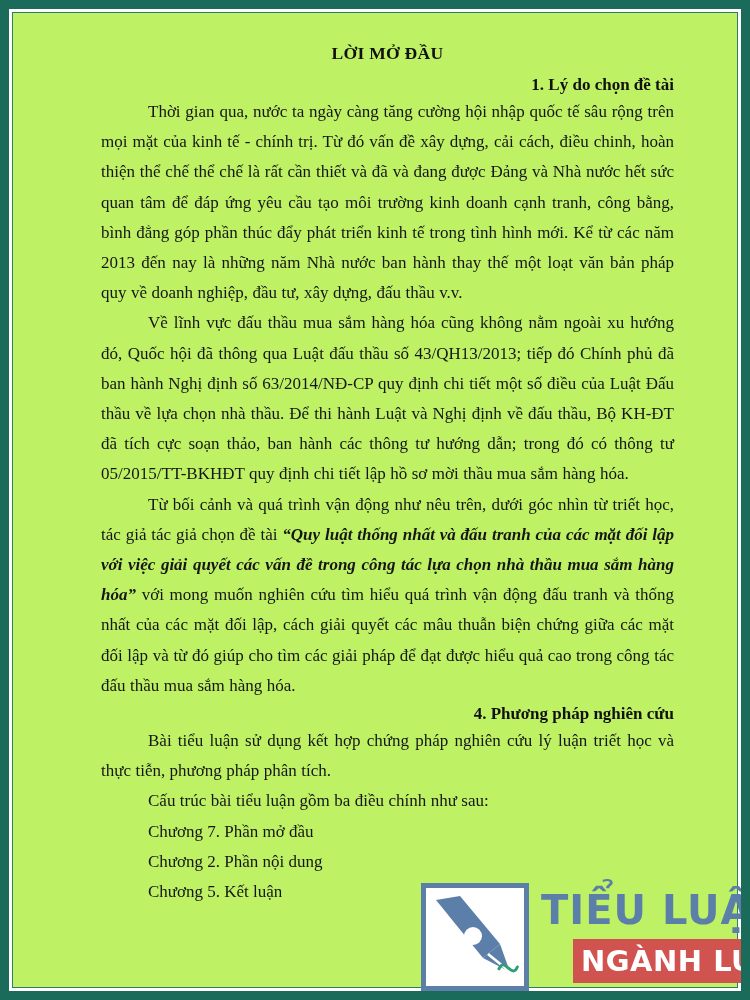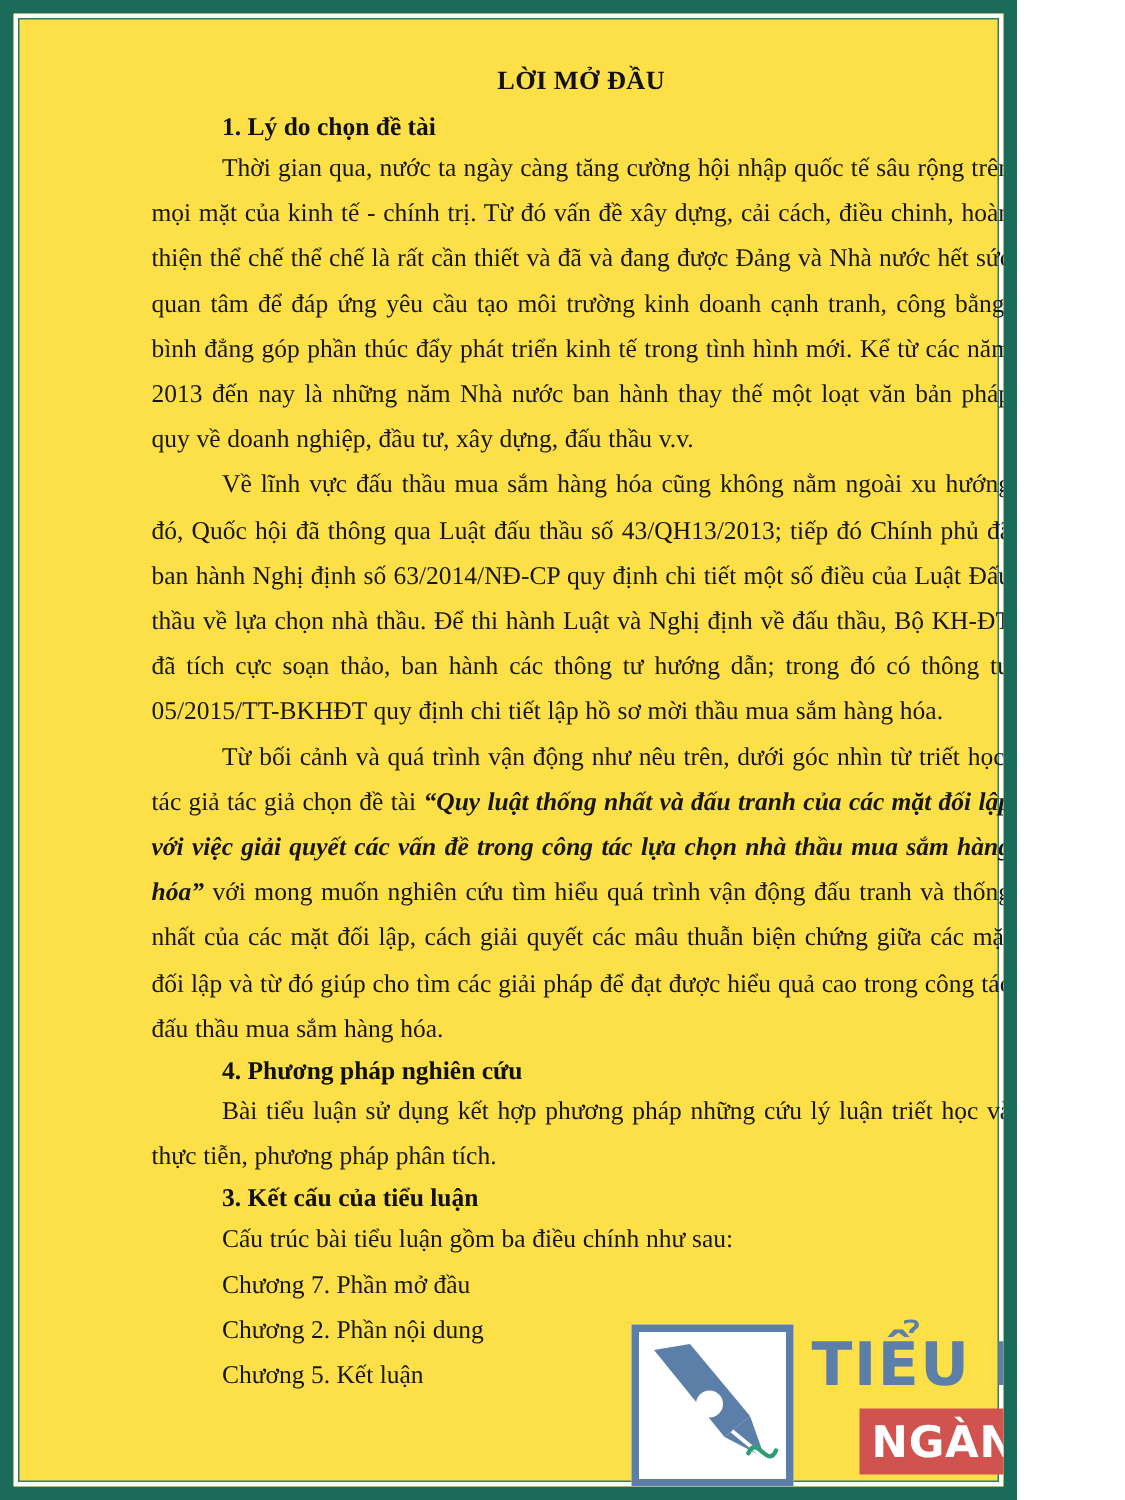--- a/index.html
+++ b/index.html
@@ -9,24 +9,24 @@
   }
   body {
     width: 750px;
     height: 1000px;
     overflow: hidden;
     font-family: "Liberation Serif", "DejaVu Serif", serif;
   }
 
   #page {
     position: relative;
-    width: 678px;
+    width: 750px;
     height: 1000px;
     box-sizing: border-box;
-    background: #fde047;
+    background: #bef264;
     border: 9px solid #1a6b5a;
     overflow: hidden;
     text-decoration: underline;
   }
   #page-inner {
     position: absolute;
     inset: 0;
     border: 3px solid #ffffff;
     box-sizing: border-box;
   }
@@ -53,20 +53,21 @@
     color: #111111;
     margin: 0 0 11px 0;
   }
 
   .heading {
     font-weight: bold;
     font-size: 17px;
     color: #111111;
     margin: 0 0 2px 0;
     padding-left: 47px;
+    text-align: right;
   }
   .heading.tight { margin-top: 3px; }
 
   p.para {
     margin: 0;
     font-size: 17px;
     line-height: 30.2px;
     color: #161616;
     text-align: justify;
     text-indent: 47px;
@@ -155,23 +156,22 @@
     <div class="heading">1. Lý do chọn đề tài</div>
 
     <p class="para">Thời gian qua, nước ta ngày càng tăng cường hội nhập quốc tế sâu rộng trên mọi mặt của kinh tế - chính trị. Từ đó vấn đề xây dựng, cải cách, điều chinh, hoàn thiện thể chế thể chế là rất cần thiết và đã và đang được Đảng và Nhà nước hết sức quan tâm để đáp ứng yêu cầu tạo môi trường kinh doanh cạnh tranh, công bằng, bình đẳng góp phần thúc đẩy phát triển kinh tế trong tình hình mới. Kể từ các năm 2013 đến nay là những năm Nhà nước ban hành thay thế một loạt văn bản pháp quy về doanh nghiệp, đầu tư, xây dựng, đấu thầu v.v.</p>
 
     <p class="para">Về lĩnh vực đấu thầu mua sắm hàng hóa cũng không nằm ngoài xu hướng đó, Quốc hội đã thông qua Luật đấu thầu số 43/QH13/2013; tiếp đó Chính phủ đã ban hành Nghị định số 63/2014/NĐ-CP quy định chi tiết một số điều của Luật Đấu thầu về lựa chọn nhà thầu. Để thi hành Luật và Nghị định về đấu thầu, Bộ KH-ĐT đã tích cực soạn thảo, ban hành các thông tư hướng dẫn; trong đó có thông tư 05/2015/TT-BKHĐT quy định chi tiết lập hồ sơ mời thầu mua sắm hàng hóa.</p>
 
     <p class="para"><span>Từ bối cảnh và quá trình vận động như nêu trên, dưới góc nhìn từ triết học, tác giả tác giả chọn đề tài </span><span class="quoted">“</span><span class="quoted">Quy luật thống nhất và đấu tranh của các mặt đối lập với việc giải quyết các vấn đề trong công tác lựa chọn nhà thầu mua sắm hàng hóa</span><span class="quoted">”</span><span> với mong muốn nghiên cứu tìm hiểu quá trình vận động đấu tranh và thống nhất của các mặt đối lập, cách giải quyết các mâu thuẫn biện chứng giữa các mặt đối lập và từ đó giúp cho tìm các giải pháp để đạt được hiểu quả cao trong công tác đấu thầu mua sắm hàng hóa.</span></p>
 
     <div class="heading tight">4. Phương pháp nghiên cứu</div>
 
-    <p class="para">Bài tiểu luận sử dụng kết hợp phương pháp những cứu lý luận triết học và thực tiễn, phương pháp phân tích.</p>
-
-    <div class="heading tight">3. Kết cấu của tiểu luận</div>
+    <p class="para">Bài tiểu luận sử dụng kết hợp chứng pháp nghiên cứu lý luận triết học và thực tiễn, phương pháp phân tích.</p>
+
 
     <p class="para">Cấu trúc bài tiểu luận gồm ba điều chính như sau:</p>
 
     <p class="chapter-line">Chương 7. Phần mở đầu</p>
     <p class="chapter-line">Chương 2. Phần nội dung</p>
     <p class="chapter-line">Chương 5. Kết luận</p>
 
   </div>
 
   <div id="logo">

